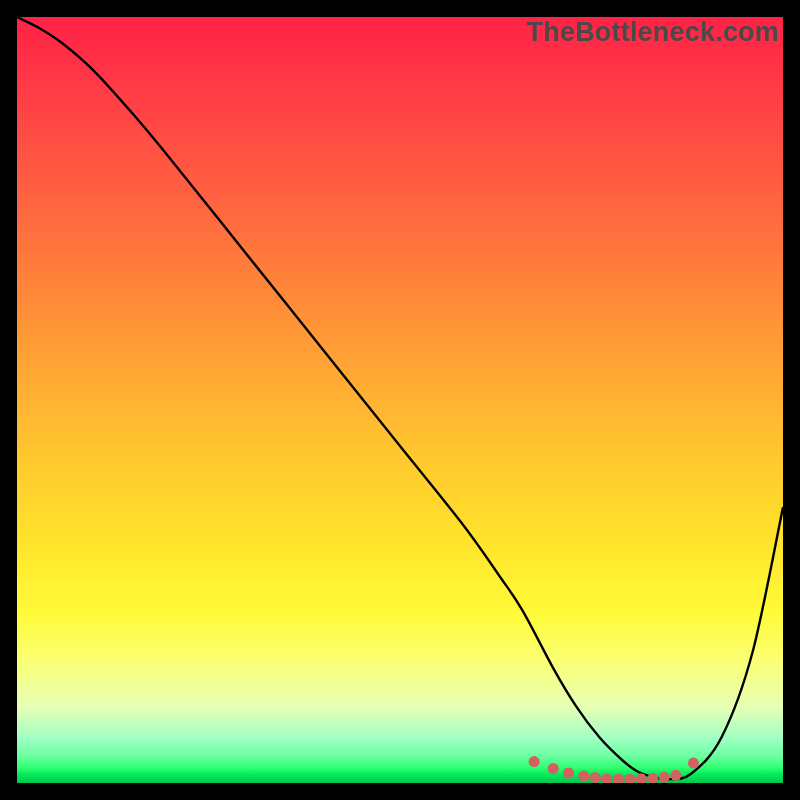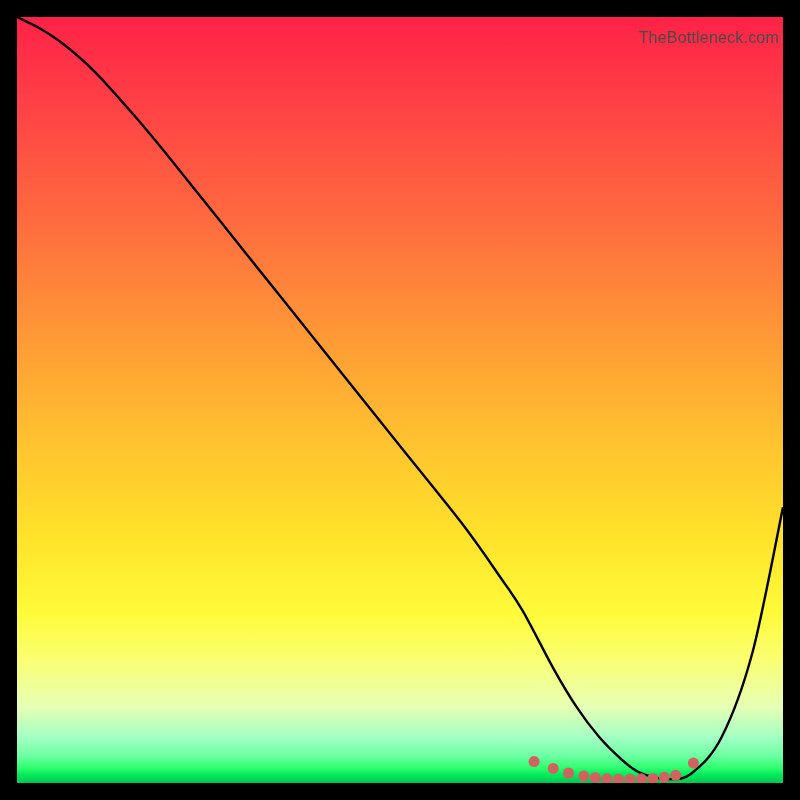--- a/index.html
+++ b/index.html
@@ -38,25 +38,25 @@
       #e7ffb4 90%,
       #a4ffc4 94%,
       #6cffa2 96.5%,
       #2fff6f 98%,
       #00e85a 99%,
       #00c74d 100%
     );
   }
   .watermark {
     position: absolute;
-    top: 12px;
+    top: 0px;
     right: 4px;
     color: #4a4a4a;
-    font-size: 16px;
-    font-weight: 400;
+    font-size: 27px;
+    font-weight: 700;
     letter-spacing: 0.2px;
     user-select: none;
   }
   svg.curve {
     position: absolute;
     left: 0;
     top: 0;
     width: 766px;
     height: 766px;
   }

